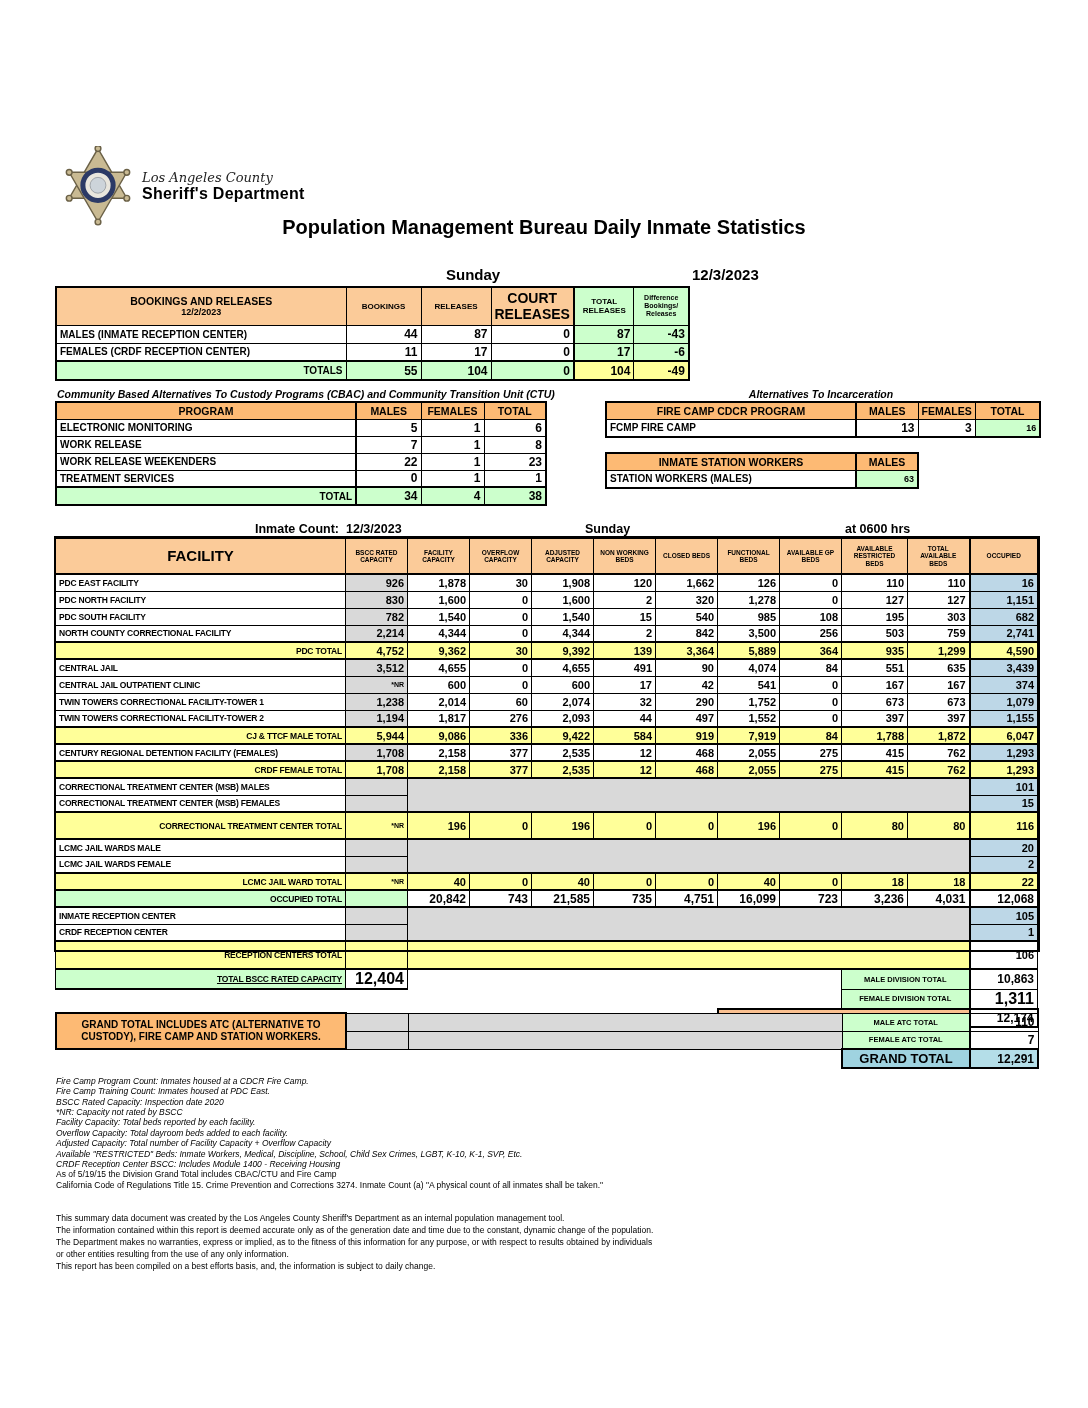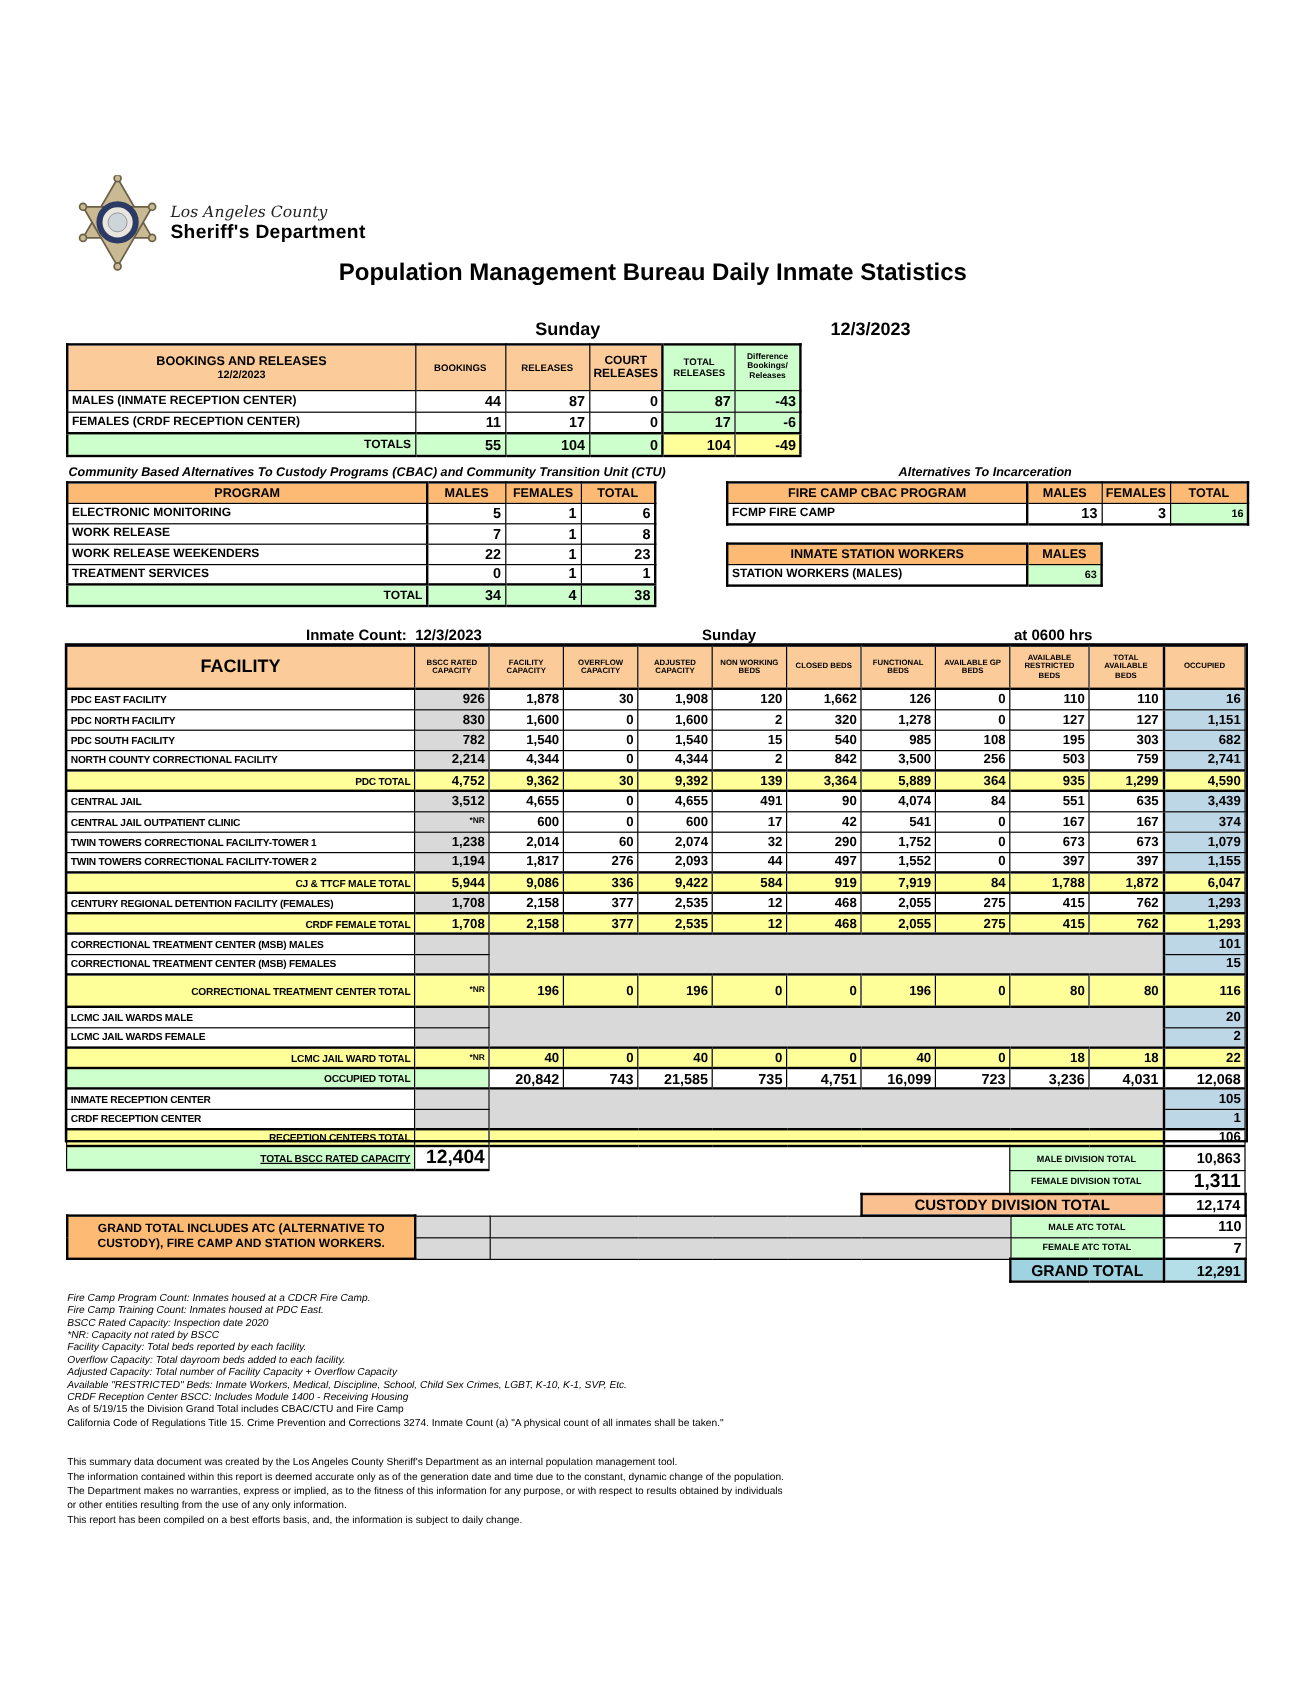--- a/index.html
+++ b/index.html
@@ -94,21 +94,21 @@
           <col style="width: 55px;">
         </colgroup>
         <tbody>
           <tr style="height: 38px;">
             <td class="peach hdrtxt">
               <div style="font-size: 10.5px;">BOOKINGS AND RELEASES</div>
               <div style="font-size: 9px;">12/2/2023</div>
             </td>
             <td class="peach hdrtxt" style="font-size: 8px; white-space: normal; line-height: 1.15;">BOOKINGS</td>
             <td class="peach hdrtxt" style="font-size: 8px; white-space: normal; line-height: 1.15;">RELEASES</td>
-            <td class="peach hdrtxt" style="font-size: 10px; white-space: normal; line-height: 1.15;">COURT RELEASES</td>
+            <td class="peach hdrtxt" style="font-size: 14px; white-space: normal; line-height: 1.15;">COURT RELEASES</td>
             <td class="grn hdrtxt bl2" style="font-size: 8px; white-space: normal; line-height: 1.15;">TOTAL RELEASES</td>
             <td class="grn hdrtxt" style="font-size: 7px; white-space: normal; line-height: 1.15;">Difference Bookings/ Releases</td>
           </tr>
           <tr style="height: 18px;">
             <td class="lblcell">MALES (INMATE RECEPTION CENTER)</td>
             <td class="numcell">44</td>
             <td class="numcell">87</td>
             <td class="numcell">0</td>
             <td class="numcell grn bl2">87</td>
             <td class="numcell grn">-43</td>
@@ -187,21 +187,21 @@
   <div class="abs" style="left:605px;top:401px;" id="firecamp-box">
       <table style="border: 2px solid rgb(0, 0, 0);">
         <colgroup>
           <col style="width: 250px;">
           <col style="width: 62px;">
           <col style="width: 55px;">
           <col style="width: 65px;">
         </colgroup>
         <tbody>
           <tr style="height: 17px;">
-            <td class="tan hdrtxt" style="font-size: 10.5px;">FIRE CAMP CBAC PROGRAM</td>
+            <td class="tan hdrtxt" style="font-size: 10.5px;">FIRE CAMP CDCR PROGRAM</td>
             <td class="tan hdrtxt bl2" style="font-size: 10.5px;">MALES</td>
             <td class="tan hdrtxt" style="font-size: 10.5px;">FEMALES</td>
             <td class="tan hdrtxt" style="font-size: 10.5px;">TOTAL</td>
           </tr>
           <tr style="height: 18px;">
             <td class="lblcell">FCMP FIRE CAMP</td>
             <td class="numcell bl2">13</td>
             <td class="numcell">3</td>
             <td class="grn small9">16</td>
           </tr>
@@ -500,21 +500,21 @@
             <td class="flabel">INMATE RECEPTION CENTER</td>
             <td class="gray"></td>
             <td class="gray" colspan="9" rowspan="2"></td>
             <td class="blue fnum bl2">105</td>
           </tr>
           <tr style="height: 17px;">
             <td class="flabel">CRDF RECEPTION CENTER</td>
             <td class="gray"></td>
             <td class="blue fnum bl2">1</td>
           </tr>
-          <tr class="t2" style="height: 14px;">
+          <tr class="t2" style="height: 28px;">
             <td class="yel flabel right">RECEPTION CENTERS TOTAL</td>
             <td class="yel"></td>
             <td class="yel" colspan="9"></td>
             <td class="fnum bl2">106</td>
           </tr>
           <tr style="height: 17px;">
             <td class="grn flabel right" style="border-bottom-width: 2px; text-decoration: underline;">TOTAL BSCC RATED CAPACITY</td>
             <td class="fnum" style="font-size: 16px; border-bottom-width: 2px; margin-left: 36px;">12,404</td>
             <td class="nb" colspan="7"></td>
             <td class="grn divlbl" colspan="2">MALE DIVISION TOTAL</td>

